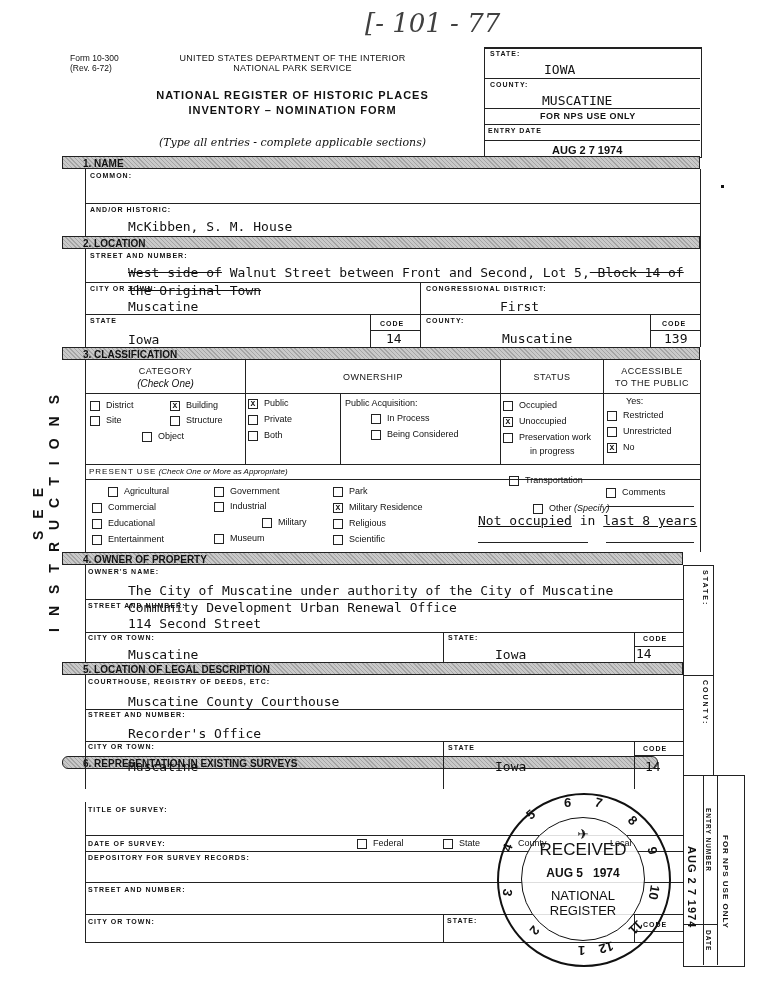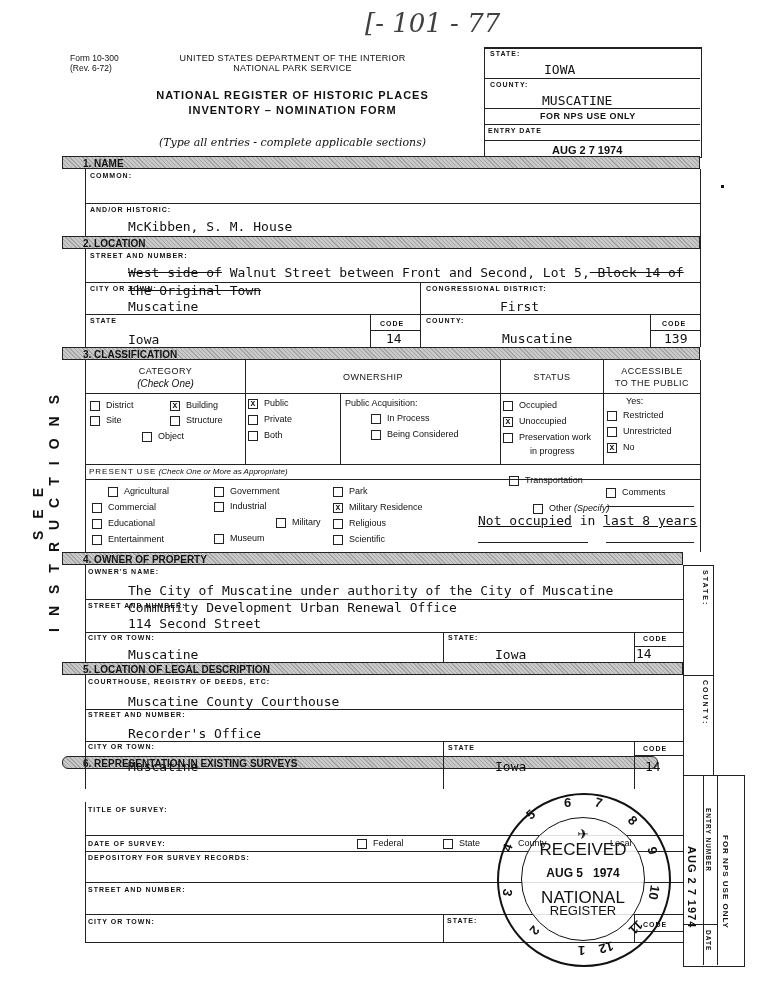--- a/index.html
+++ b/index.html
@@ -138,21 +138,21 @@
 <div class="opt" style="left:607px; top:442px;"><span class="cb">X</span><span>No</span></div>
 
 <div class="opt" style="left:89px; top:467px; font-size:8px;"><span style="letter-spacing:1px;">PRESENT USE</span> <i>(Check One or More as Appropriate)</i></div>
 
 <div class="opt" style="left:108px; top:486px;"><span class="cb"></span><span>Agricultural</span></div>
 <div class="opt" style="left:92px; top:502px;"><span class="cb"></span><span>Commercial</span></div>
 <div class="opt" style="left:92px; top:518px;"><span class="cb"></span><span>Educational</span></div>
 <div class="opt" style="left:92px; top:534px;"><span class="cb"></span><span>Entertainment</span></div>
 <div class="opt" style="left:214px; top:486px;"><span class="cb"></span><span>Government</span></div>
 <div class="opt" style="left:214px; top:501px;"><span class="cb"></span><span>Industrial</span></div>
-<div class="opt" style="left:228px; top:517px;padding-left:48px;"><span class="cb"></span><span>Military</span></div>
+<div class="opt" style="left:214px; top:517px;padding-left:48px;"><span class="cb"></span><span>Military</span></div>
 <div class="opt" style="left:214px; top:533px;"><span class="cb"></span><span>Museum</span></div>
 <div class="opt" style="left:333px; top:486px;"><span class="cb"></span><span>Park</span></div>
 <div class="opt" style="left:333px; top:502px;"><span class="cb">X</span><span>Military Residence</span></div>
 <div class="opt" style="left:333px; top:518px;"><span class="cb"></span><span>Religious</span></div>
 <div class="opt" style="left:333px; top:534px;"><span class="cb"></span><span>Scientific</span></div>
 <div class="opt" style="left:488px; top:475px;padding-left:21px;"><span class="cb"></span><span>Transportation</span></div>
 <div class="opt" style="left:488px; top:503px;padding-left:45px;"><span class="cb"></span><span>Other</span> <i>(Specify)</i></div>
 <div class="opt" style="left:606px; top:487px;"><span class="cb"></span><span>Comments</span></div>
 <div class="abs typed" style="left:478px; top:513px; white-space:nowrap;"><span class="u">Not occupied</span><span> in </span><span class="u">last 8 years</span></div>
 <div class="hl" style="left:606px; top:506px; width:88px;"></div>
@@ -223,21 +223,21 @@
 <div class="vert" style="left:721px; top:835px; font-size:8px; letter-spacing:1px;">FOR NPS USE ONLY</div>
 <div class="vert" style="left:705px; top:808px; font-size:6.5px; letter-spacing:1px;">ENTRY NUMBER</div>
 <div class="vert" style="left:705px; top:930px; font-size:6.5px; letter-spacing:1px;">DATE</div>
 <div class="vert" style="left:686px; top:846px; font-size:11px; letter-spacing:1px;">AUG 2 7 1974</div>
 
 <div class="stamp">
   <div class="stamp-inner">
     <div class="abs center" style="left:0; top:8px; width:122px; font-size:14px;">✈</div>
     <div class="abs center" style="left:0; top:22px; width:122px; font-size:17px; font-family:'Liberation Sans', sans-serif;">RECEIVED</div>
     <div class="abs center" style="left:0; top:48px; width:122px; font-size:12px; font-weight:bold; white-space:pre;">AUG 5   1974</div>
-    <div class="abs center" style="left:0; top:70px; width:122px; font-size:17px;">NATIONAL</div>
+    <div class="abs center" style="left:0; top:70px; width:122px; font-size:13px;">NATIONAL</div>
     <div class="abs center" style="left:0; top:85px; width:122px; font-size:13px;">REGISTER</div>
   </div>
   <div class="stamp-num" style="left:79px; top:148px; transform:rotate(180deg);">1</div>
   <div class="stamp-num" style="left:32px; top:128px; transform:rotate(130deg);">2</div>
   <div class="stamp-num" style="left:5px; top:90px; transform:rotate(100deg);">3</div>
   <div class="stamp-num" style="left:5px; top:45px; transform:rotate(-70deg);">4</div>
   <div class="stamp-num" style="left:28px; top:12px; transform:rotate(-40deg);">5</div>
   <div class="stamp-num" style="left:65px; top:0px;">6</div>
   <div class="stamp-num" style="left:96px; top:0px; transform:rotate(15deg);">7</div>
   <div class="stamp-num" style="left:130px; top:18px; transform:rotate(45deg);">8</div>

